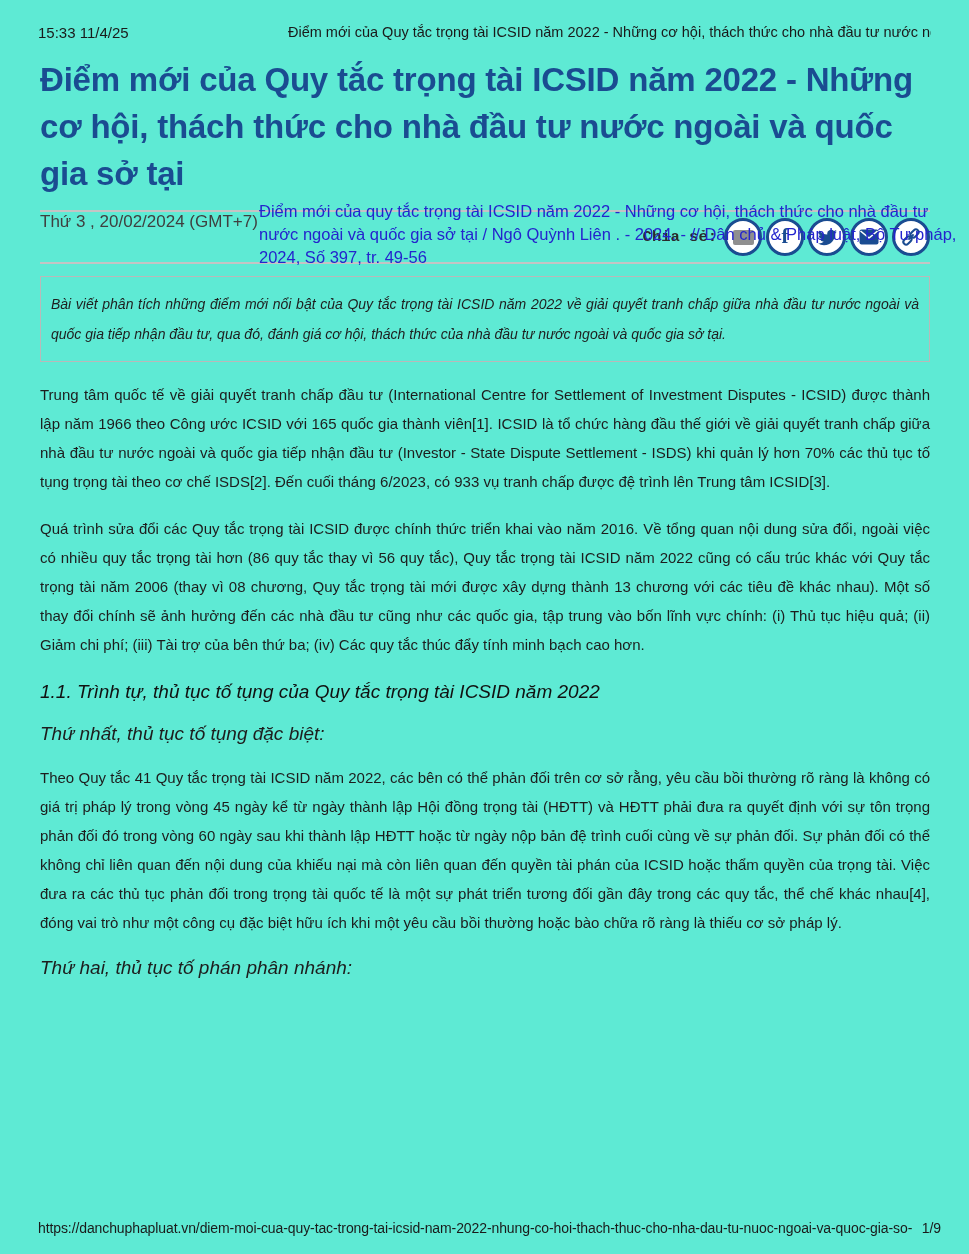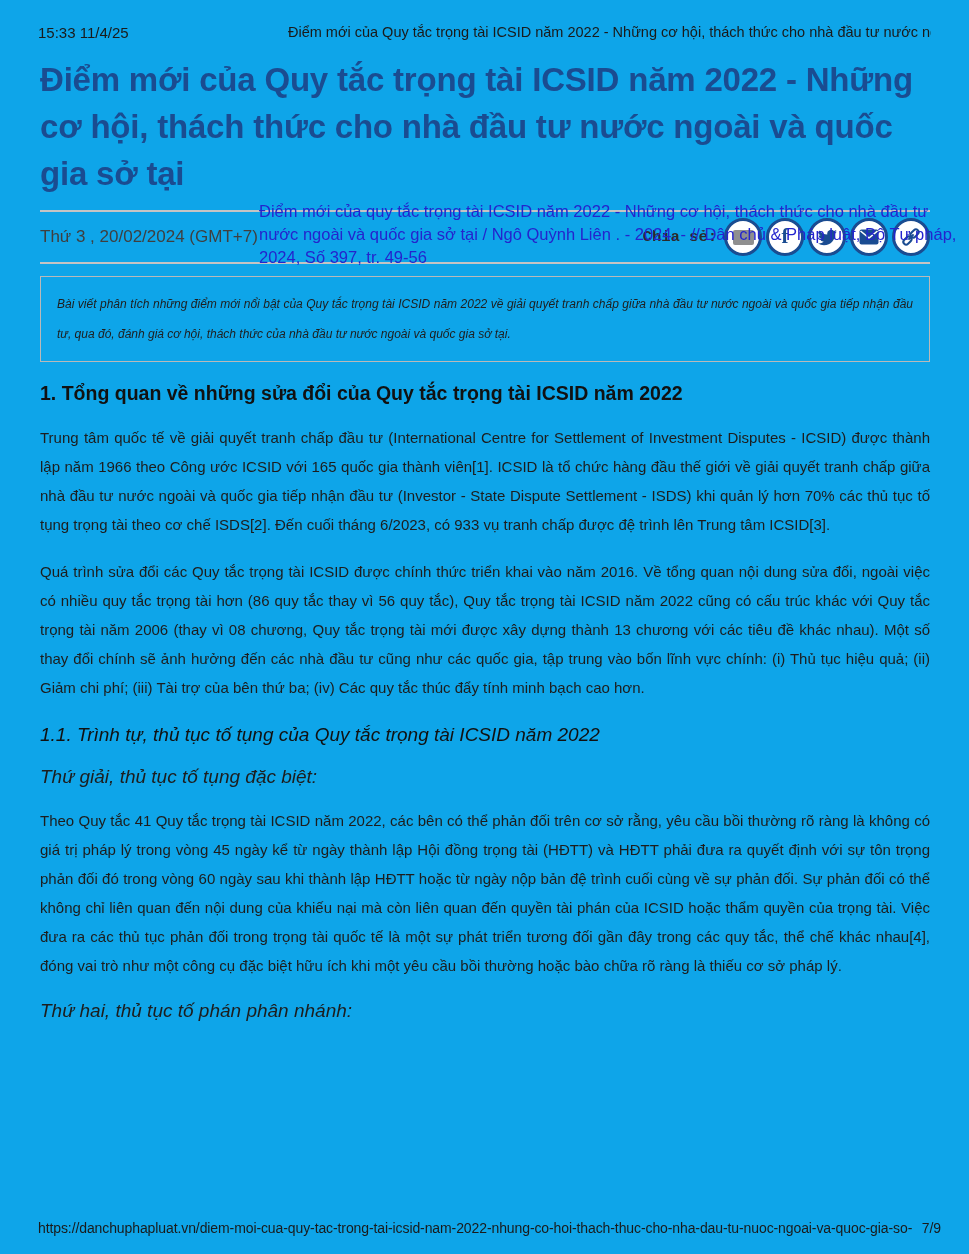--- a/index.html
+++ b/index.html
@@ -1,20 +1,20 @@
 <!DOCTYPE html>
 <html><head>
 <meta charset="utf-8">
 <style>
   html,body { margin:0; padding:0; background:#ffffff; }
   .page {
     position: relative;
     width: 969px;
     height: 1254px;
-    background: #0ea5e9;
+    background: #5eead4;
     overflow: hidden;
     font-family: "Liberation Sans", sans-serif;
     color: #1d1d1d;
   }
   .print-header {
     display: flex;
     align-items: flex-start;
     padding: 24px 38px 0 38px;
     font-size: 15px;
     color: #1a1a1a;
@@ -30,21 +30,20 @@
     font-size: 33px;
     line-height: 47px;
     font-weight: bold;
     margin: 12px 0 13px 0;
     letter-spacing: -0.2px;
   }
   .rule { height: 2px; background: #c4c4c4; border: 0; margin: 0; }
 
   .meta-row {
     display: flex;
-    align-items: center;
     height: 50px;
     box-sizing: border-box;
   }
   .date { font-size: 17px; color: #3f3f3f; white-space: nowrap; }
   .share-group { margin-left: auto; display: flex; align-items: center; gap: 4px; }
   .share-label { font-size: 15.5px; font-weight: bold; color: #2b2b2b; margin-right: 3px; font-family: Liberation Mono, monospace; }
   .icon-circle {
     width: 38px; height: 38px;
     border-radius: 50%;
     border: 3px solid #1a4c91;
@@ -62,23 +61,23 @@
     top: 200px;
     width: 702px;
     font-size: 16.5px;
     line-height: 23px;
     color: #2424cd;
     z-index: 3;
   }
 
   .summary-box {
     border: 1px solid #b9b9b9;
-    padding: 12px 16px;
+    padding: 12px 10px;
     font-style: italic;
-    font-size: 12px;
+    font-size: 14px;
     line-height: 30px;
     color: #1e1e1e;
     margin-top: 12px;
     text-align: justify;
   }
 
   .section-heading { font-size: 19.5px; font-weight: bold; color: #111111; margin: 20px 0 0 0; }
   p.body { font-size: 15px; line-height: 29px; text-align: justify; color: #1d1d1d; margin: 18px 0 0 0; }
   .subsection-heading { font-size: 19px; font-weight: normal; font-style: italic; color: #111111; margin: 22px 0 0 0; }
   .lead { font-style: italic; font-size: 19px; color: #1d1d1d; margin: 20px 0 0 0; }
@@ -151,36 +150,35 @@
         </span>
       </div>
     </div>
 
     <div class="rule"></div>
 
     <div class="summary-box">
       <span>Bài viết phân tích những điểm mới nổi bật của Quy tắc trọng tài ICSID năm 2022 về giải quyết tranh chấp giữa nhà đầu tư nước ngoài và quốc gia tiếp nhận đầu tư, qua đó, đánh giá cơ hội, thách thức của nhà đầu tư nước ngoài và quốc gia sở tại.</span>
     </div>
 
-    <div class="section-heading">1. Tổng quan về những sửa đổi của Quy tắc trọng tài ICSID năm 2022</div>
 
     <p class="body">Trung tâm quốc tế về giải quyết tranh chấp đầu tư (International Centre for Settlement of Investment Disputes - ICSID) được thành lập năm 1966 theo Công ước ICSID với 165 quốc gia thành viên[1]. ICSID là tổ chức hàng đầu thế giới về giải quyết tranh chấp giữa nhà đầu tư nước ngoài và quốc gia tiếp nhận đầu tư (Investor - State Dispute Settlement - ISDS) khi quản lý hơn 70% các thủ tục tố tụng trọng tài theo cơ chế ISDS[2]. Đến cuối tháng 6/2023, có 933 vụ tranh chấp được đệ trình lên Trung tâm ICSID[3].</p>
 
     <p class="body">Quá trình sửa đổi các Quy tắc trọng tài ICSID được chính thức triển khai vào năm 2016. Về tổng quan nội dung sửa đổi, ngoài việc có nhiều quy tắc trọng tài hơn (86 quy tắc thay vì 56 quy tắc), Quy tắc trọng tài ICSID năm 2022 cũng có cấu trúc khác với Quy tắc trọng tài năm 2006 (thay vì 08 chương, Quy tắc trọng tài mới được xây dựng thành 13 chương với các tiêu đề khác nhau). Một số thay đổi chính sẽ ảnh hưởng đến các nhà đầu tư cũng như các quốc gia, tập trung vào bốn lĩnh vực chính: (i) Thủ tục hiệu quả; (ii) Giảm chi phí; (iii) Tài trợ của bên thứ ba; (iv) Các quy tắc thúc đẩy tính minh bạch cao hơn.</p>
 
     <div class="subsection-heading">1.1. Trình tự, thủ tục tố tụng của Quy tắc trọng tài ICSID năm 2022</div>
 
-    <p class="lead">Thứ giải, thủ tục tố tụng đặc biệt:</p>
+    <p class="lead">Thứ nhất, thủ tục tố tụng đặc biệt:</p>
 
     <p class="body">Theo Quy tắc 41 Quy tắc trọng tài ICSID năm 2022, các bên có thể phản đối trên cơ sở rằng, yêu cầu bồi thường rõ ràng là không có giá trị pháp lý trong vòng 45 ngày kể từ ngày thành lập Hội đồng trọng tài (HĐTT) và HĐTT phải đưa ra quyết định với sự tôn trọng phản đối đó trong vòng 60 ngày sau khi thành lập HĐTT hoặc từ ngày nộp bản đệ trình cuối cùng về sự phản đối. Sự phản đối có thể không chỉ liên quan đến nội dung của khiếu nại mà còn liên quan đến quyền tài phán của ICSID hoặc thẩm quyền của trọng tài. Việc đưa ra các thủ tục phản đối trong trọng tài quốc tế là một sự phát triển tương đối gần đây trong các quy tắc, thể chế khác nhau[4], đóng vai trò như một công cụ đặc biệt hữu ích khi một yêu cầu bồi thường hoặc bào chữa rõ ràng là thiếu cơ sở pháp lý.</p>
 
     <p class="lead">Thứ hai, thủ tục tố phán phân nhánh:</p>
 
   </div>
 
   <div class="citation-overlay">Điểm mới của quy tắc trọng tài ICSID năm 2022 - Những cơ hội, thách thức cho nhà đầu tư nước ngoài và quốc gia sở tại / Ngô Quỳnh Liên . - 2024. - // Dân chủ &amp; Pháp luật, Bộ Tư pháp, 2024, Số 397, tr. 49-56</div>
 
   <div class="print-footer">
     <div class="pf-url">https://danchuphapluat.vn/diem-moi-cua-quy-tac-trong-tai-icsid-nam-2022-nhung-co-hoi-thach-thuc-cho-nha-dau-tu-nuoc-ngoai-va-quoc-gia-so-tai</div>
-    <div class="pf-page">7/9</div>
+    <div class="pf-page">1/9</div>
   </div>
 
 </div>
 
 </body></html>

